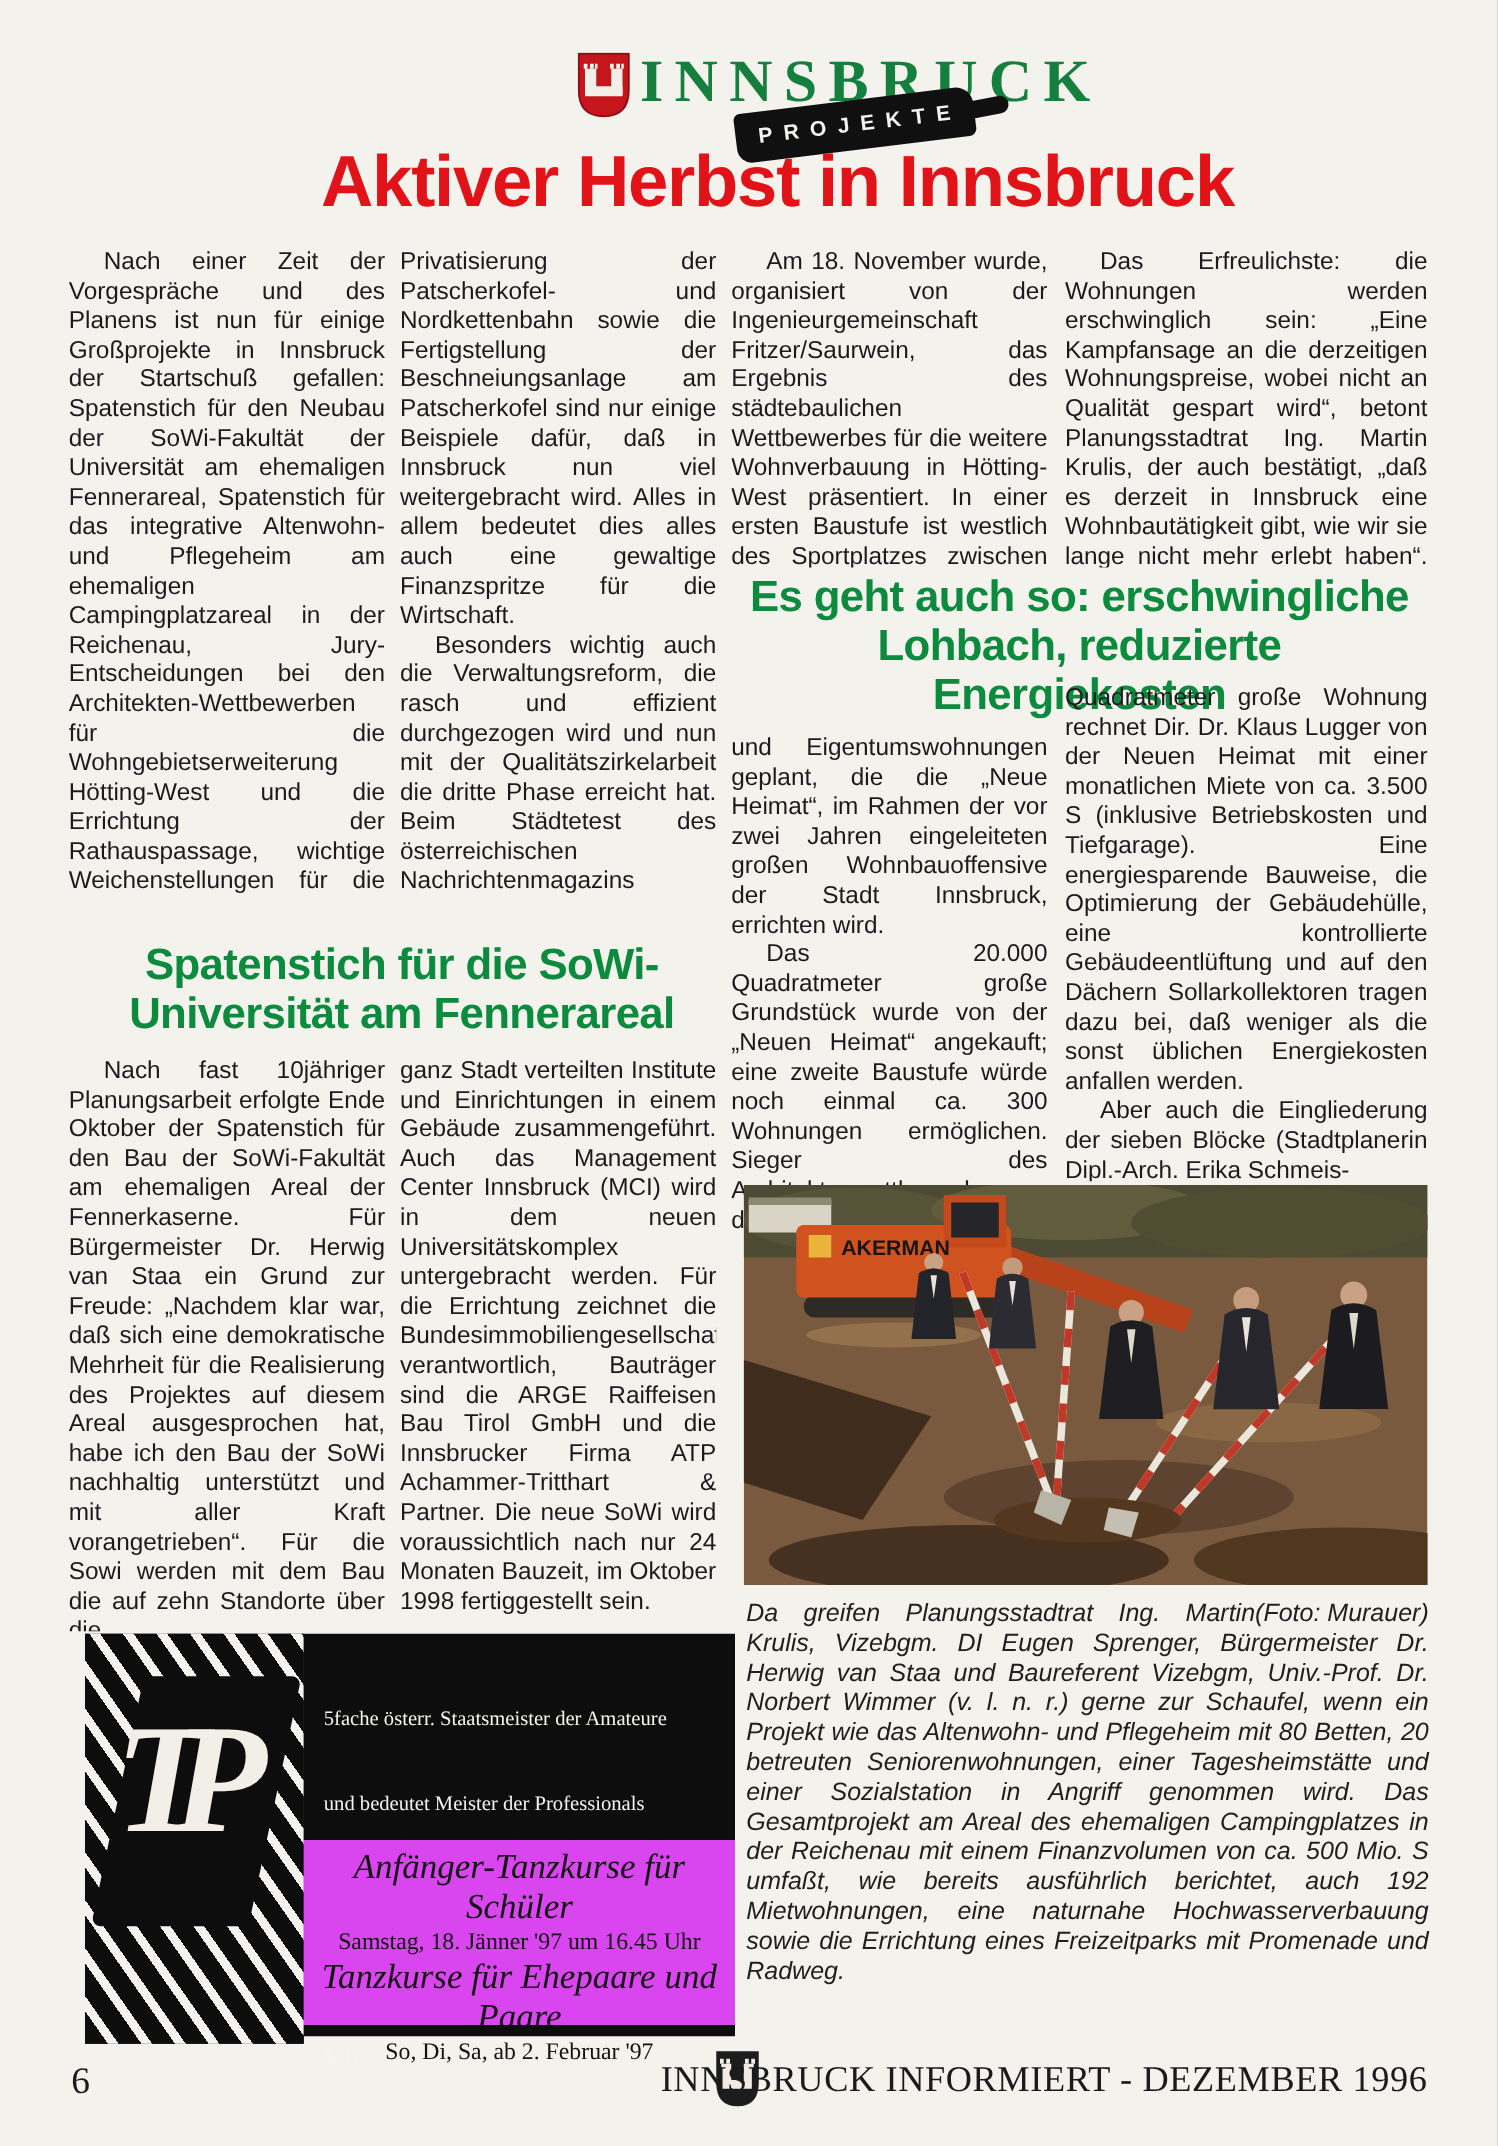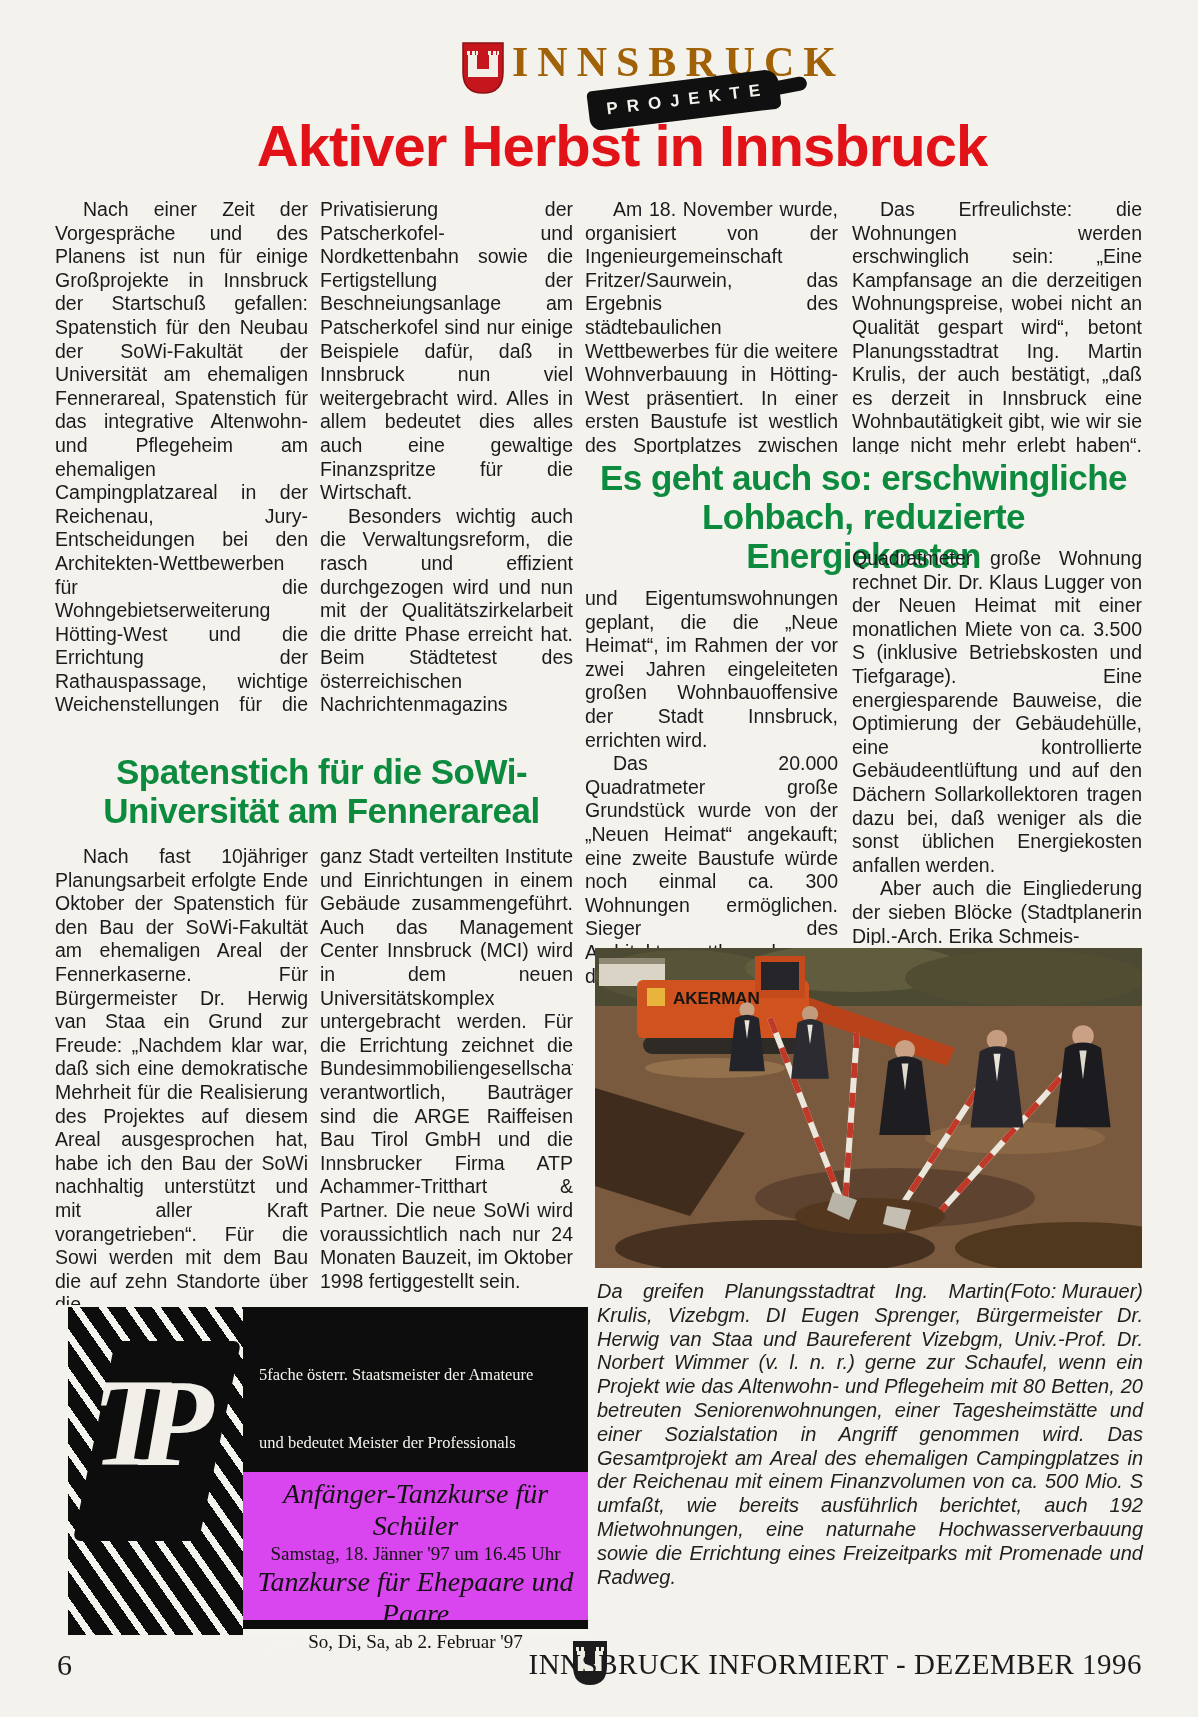--- a/index.html
+++ b/index.html
@@ -3,21 +3,21 @@
 <meta charset="utf-8">
 <style>
   html,body{margin:0;padding:0;}
   body{background:#888;}
   .page{position:relative;width:1198px;height:1717px;background:#f4f2ec;overflow:hidden;
         font-family:"Liberation Sans",sans-serif;color:#1b1b1d;margin:0 auto;}
   
   .masthead{position:absolute;left:0;top:36px;width:100%;height:100px;}
   .crest{position:absolute;left:462px;top:6px;width:42px;height:52px;}
   .masthead-title{position:absolute;left:512px;top:2px;font-family:"Liberation Serif",serif;
-        font-size:42px;font-weight:600;color:#a16207;letter-spacing:9px;}
+        font-size:48px;font-weight:600;color:#15803d;letter-spacing:9px;}
   .banner{position:absolute;left:588px;top:44px;width:192px;height:40px;background:#101010;
         transform:rotate(-7deg);border-radius:5px 14px 6px 12px;display:flex;align-items:center;justify-content:center;}
   .banner:after{content:"";position:absolute;right:-28px;top:12px;width:46px;height:14px;background:#101010;
         transform:rotate(-4deg);border-radius:2px 8px 8px 2px;}
   .banner span{color:#f4f2ec;font-size:17px;letter-spacing:9px;font-weight:bold;padding-left:8px;}
   
   .headline{position:absolute;left:0;top:112px;width:100%;margin:0;text-align:center;
         font-size:58px;font-weight:800;letter-spacing:-1px;color:#e21318;padding-left:23px;}
   
   .col{position:absolute;font-size:19.5px;line-height:23.6px;text-align:justify;overflow:hidden;}

